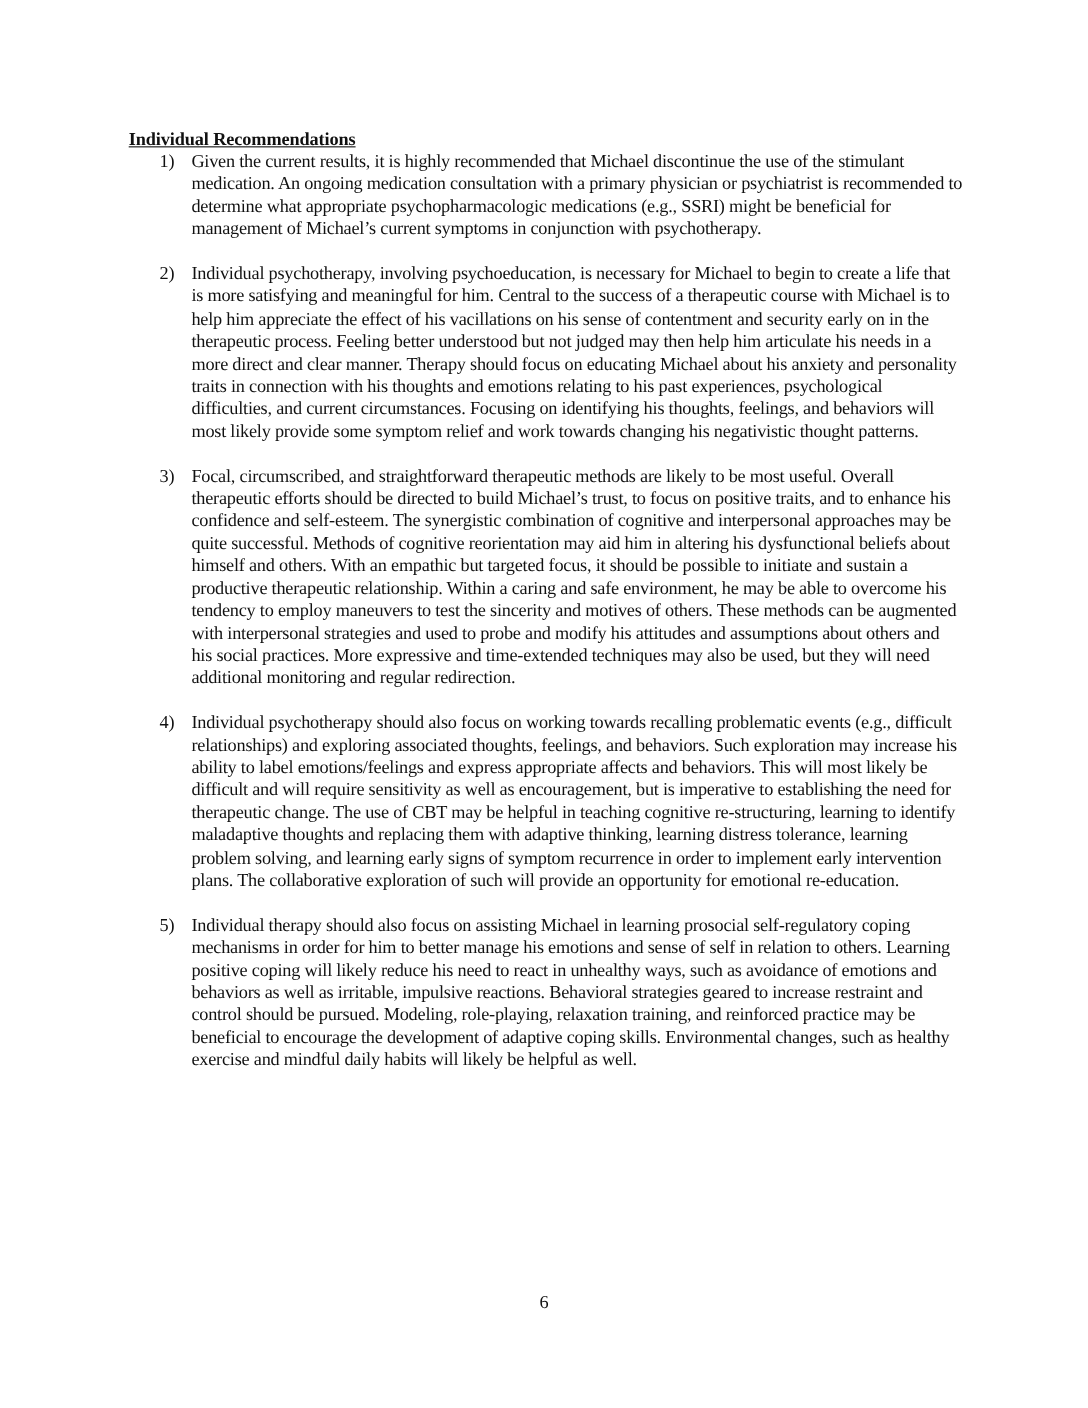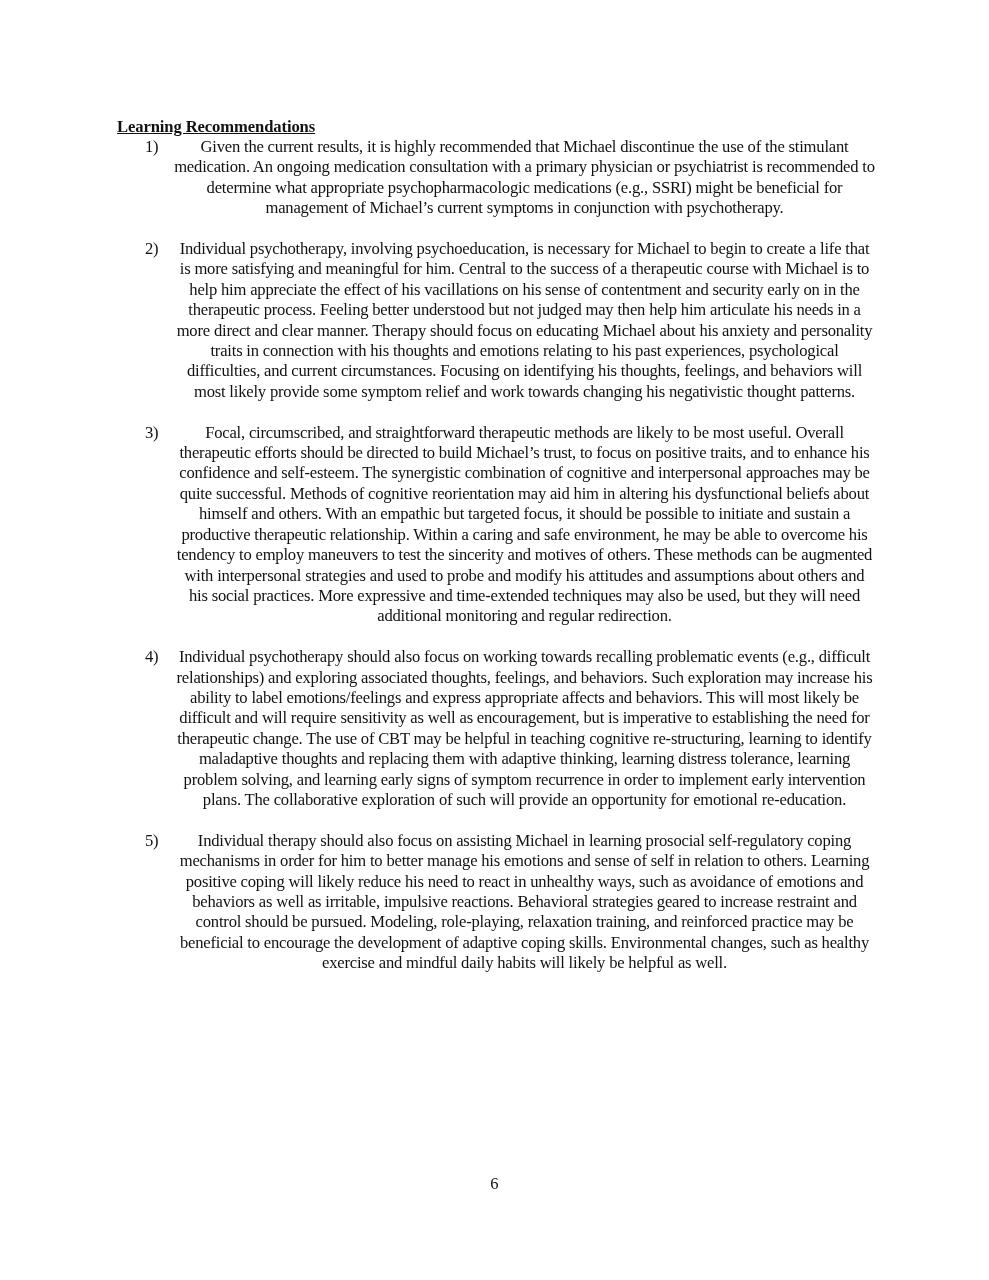--- a/index.html
+++ b/index.html
@@ -49,37 +49,36 @@
       letter-spacing: -0.2px;
       margin-bottom: 20.4px;
     }
     .item-num {
       position: absolute;
       left: 0;
       top: 0;
     }
     .item-text {
       display: block;
-      text-align: center;
     }
     .page-number {
       position: absolute;
       left: 0;
       width: 989px;
       top: 1174px;
       text-align: center;
       font-size: 16.6px;
       line-height: 20px;
     }
   </style>
 </head>
 <body>
 
 <div class="page">
-  <div class="heading">Learning Recommendations</div>
+  <div class="heading">Individual Recommendations</div>
 
   <ol class="list">
     <li class="item">
       <span class="item-num">1)</span>
       <span class="item-text">Given the current results, it is highly recommended that Michael discontinue the use of the stimulant medication. An ongoing medication consultation with a primary physician or psychiatrist is recommended to determine what appropriate psychopharmacologic medications (e.g., SSRI) might be beneficial for management of Michael’s current symptoms in conjunction with psychotherapy.</span>
     </li>
     <li class="item">
       <span class="item-num">2)</span>
       <span class="item-text">Individual psychotherapy, involving psychoeducation, is necessary for Michael to begin to create a life that is more satisfying and meaningful for him. Central to the success of a therapeutic course with Michael is to help him appreciate the effect of his vacillations on his sense of contentment and security early on in the therapeutic process. Feeling better understood but not judged may then help him articulate his needs in a more direct and clear manner. Therapy should focus on educating Michael about his anxiety and personality traits in connection with his thoughts and emotions relating to his past experiences, psychological difficulties, and current circumstances. Focusing on identifying his thoughts, feelings, and behaviors will most likely provide some symptom relief and work towards changing his negativistic thought patterns.</span>
     </li>

